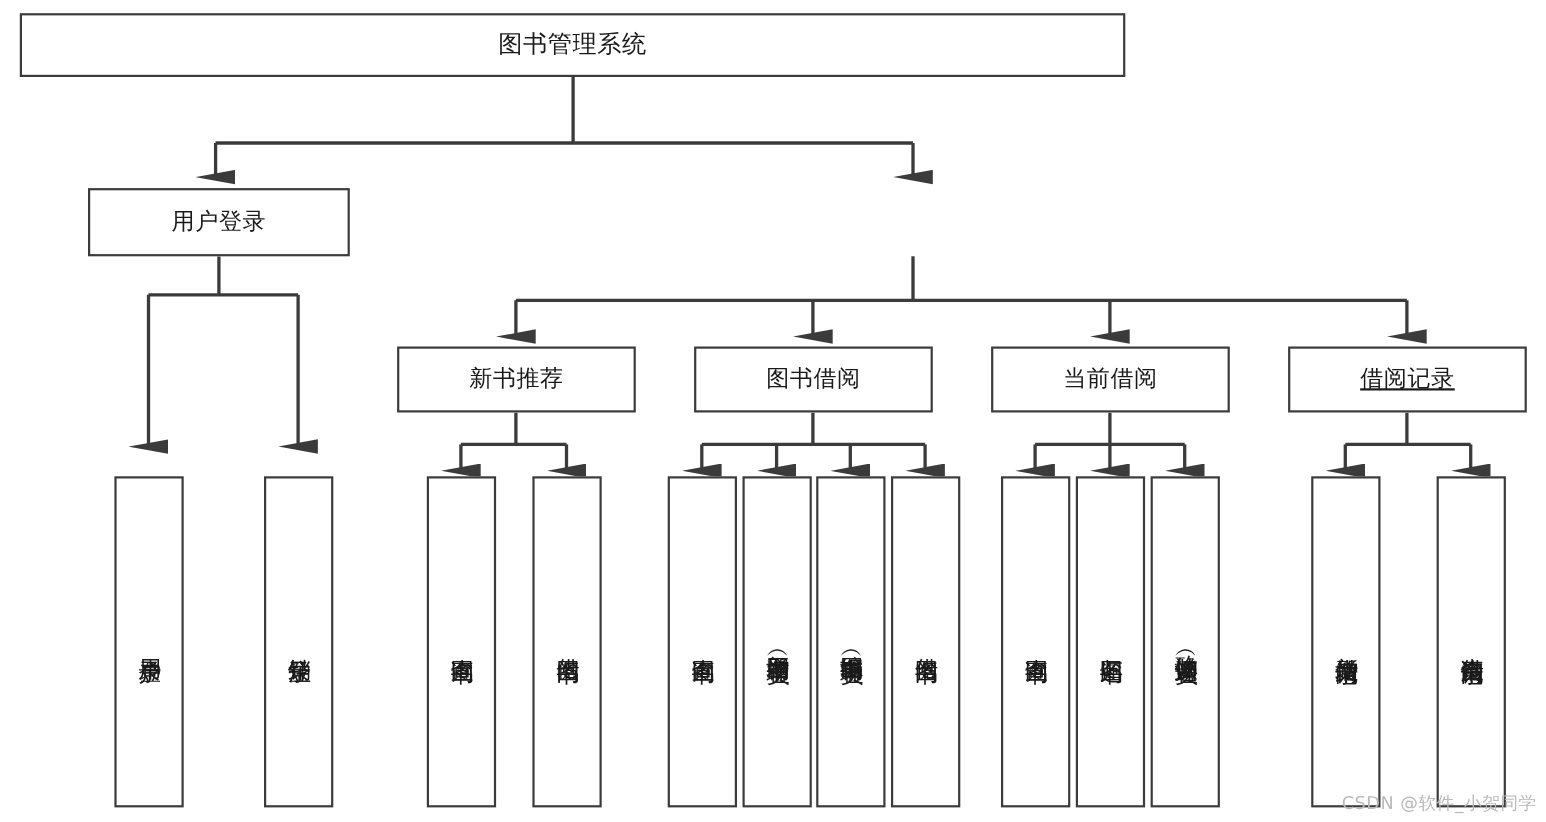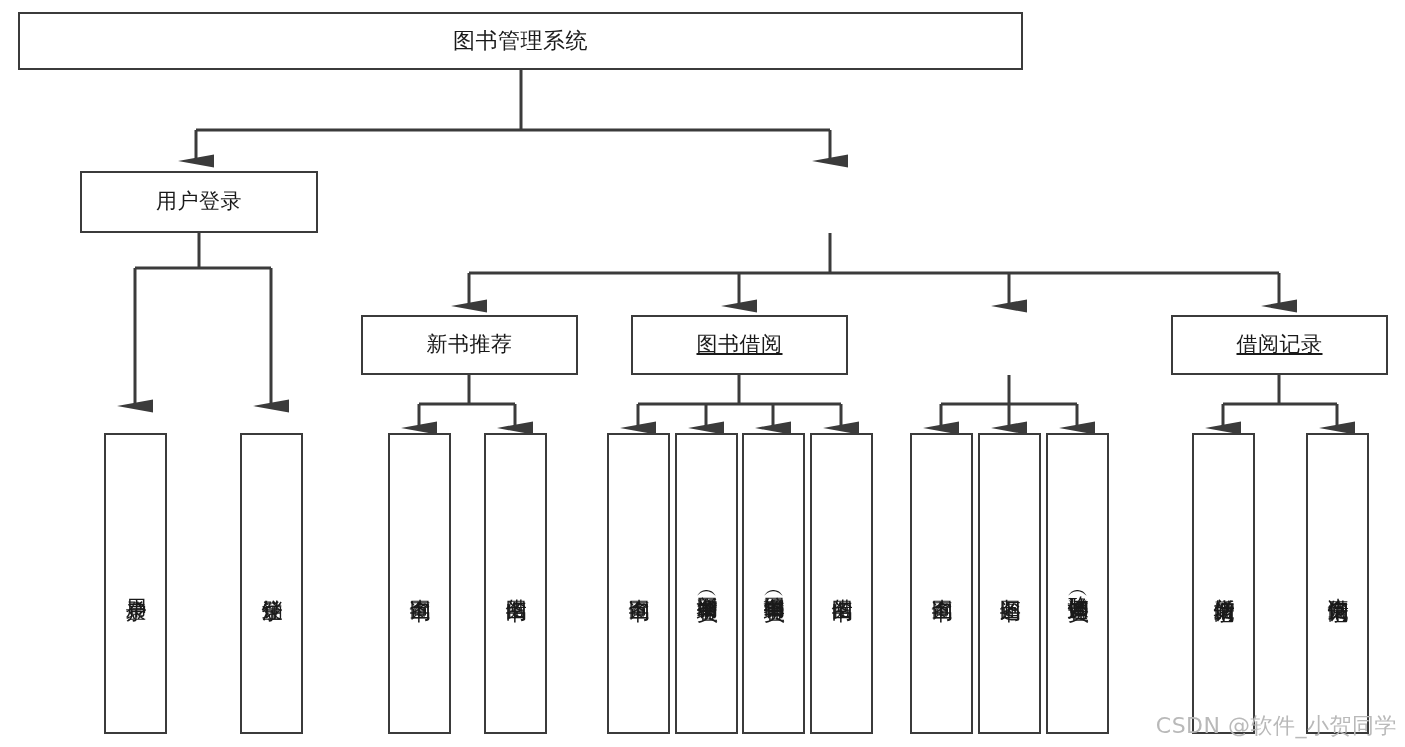--- a/index.html
+++ b/index.html
@@ -56,21 +56,21 @@
     font-size: 21px;
     line-height: 1.32;
     letter-spacing: 1px;
     white-space: nowrap;
     color: #1a1a1a;
   }
   #watermark {
     position: absolute;
     right: 8px;
     bottom: 6px;
-    font-size: 22px;
+    font-size: 16px;
     color: #b9b9b9;
     letter-spacing: 0.5px;
     white-space: nowrap;
     user-select: none;
   }
 </style>
 </head>
 <body>
 
 <div id="diagram-canvas">
@@ -131,24 +131,27 @@
 
   <div class="node node-h" style="left:80px; top:171px; width:238px; height:62px;">
     <span>用户登录</span>
   </div>
 
 
   <div class="node node-h" style="left:361px; top:315px; width:217px; height:60px;">
     <span>新书推荐</span>
   </div>
 
-  <div class="node node-h" style="left:631px; top:315px; width:217px; height:60px;text-decoration:underline;">
+  <div class="node node-h" style="left:631px; top:315px; width:217px; height:60px;">
     <span>图书借阅</span>
   </div>
 
+  <div class="node node-h" style="left:901px; top:315px; width:217px; height:60px;">
+    <span>当前借阅</span>
+  </div>
 
   <div class="node node-h" style="left:1171px; top:315px; width:217px; height:60px;text-decoration:underline;">
     <span>借阅记录</span>
   </div>
 
   <div class="node node-v" style="left:104px; top:433px; width:63px; height:301px;">
     <span class="vtext">用户登录</span>
   </div>
 
   <div class="node node-v" style="left:240px; top:433px; width:63px; height:301px;">

